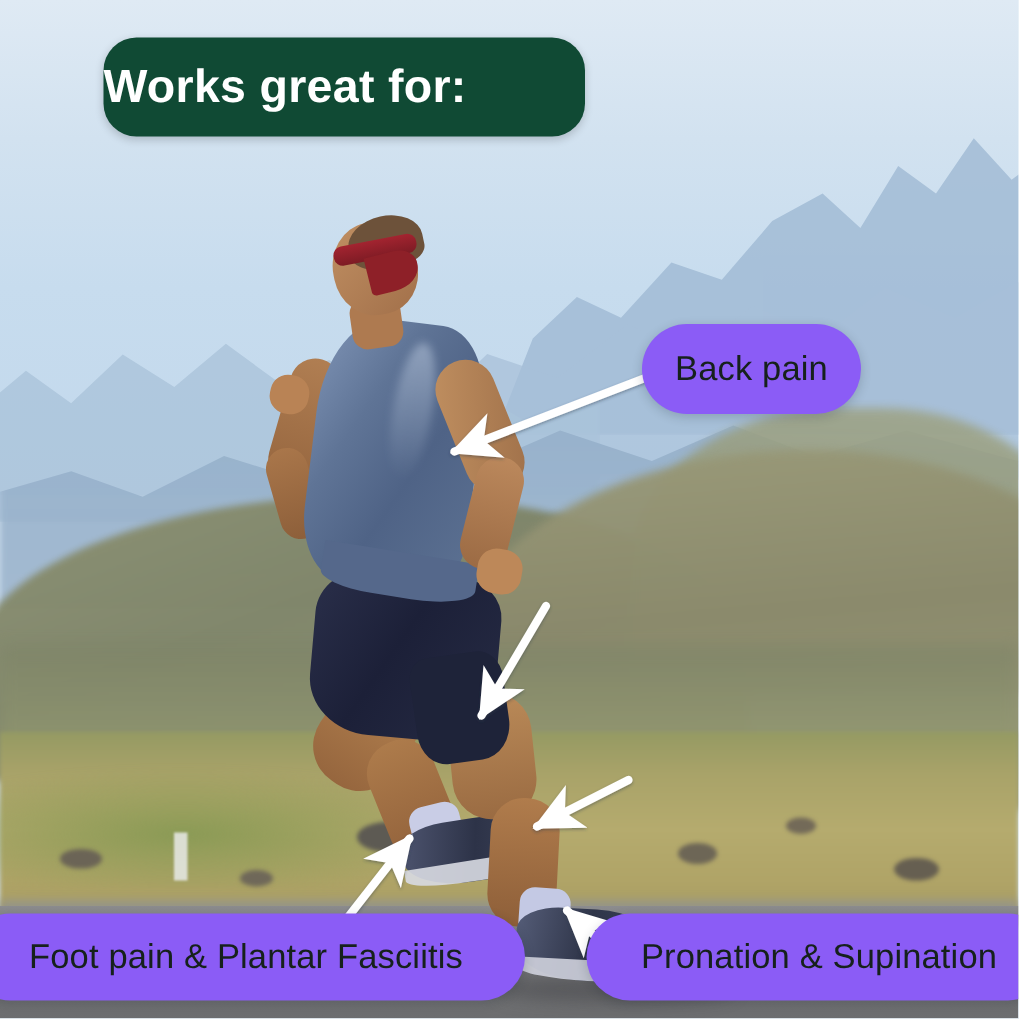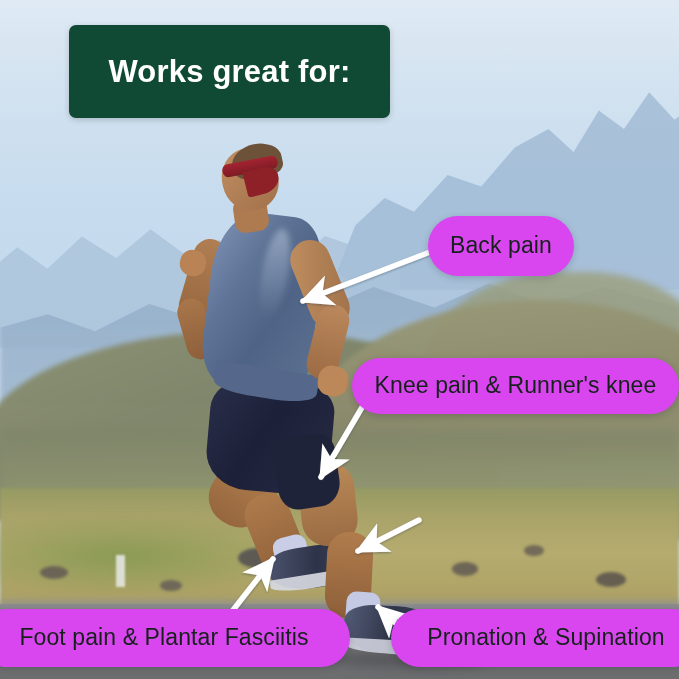--- a/index.html
+++ b/index.html
@@ -239,45 +239,45 @@
     left:330px;top:650px;width:160px;height:18px;
     background:rgba(40,40,45,.35);border-radius:50%;filter:blur(6px);
   }
 
   
   .arrows{position:absolute;inset:0;pointer-events:none;}
 
   
   .pill{
     position:absolute;
-    background:#d946ef;
+    background:#8b5cf6;
     color:#16211c;
     border-radius:999px;
     display:flex;align-items:center;justify-content:center;
     box-shadow:0 2px 7px rgba(20,30,40,.20);
     font-size:23px;
     letter-spacing:.1px;
     line-height:1.28;
     text-align:center;
     white-space:pre-line;
     padding:0 22px;
     box-sizing:border-box;
   }
   #pill-back   {left:428px;top:216px;width:146px;height:60px;}
   #pill-knee   {left:352px;top:358px;width:327px;height:56px;}
   #pill-shin   {left:408px;top:441px;width:268px;height:86px;}
   #pill-foot   {left:-22px;top:609px;width:372px;height:58px;}
   #pill-pron   {left:391px;top:609px;width:310px;height:58px;}
 
   
   #header-badge{
-    position:absolute;left:69px;top:25px;width:321px;height:93px;
+    position:absolute;left:69px;top:25px;width:321px;height:66px;
     background:#104a34;
-    border-radius:7px;
-    display:flex;align-items:center;justify-content:center;
+    border-radius:22px;
+    display:flex;align-items:center;justify-content:flex-start;
     box-shadow:0 2px 6px rgba(0,0,0,.18);
   }
   #header-badge span{
     color:#ffffff;font-size:31px;font-weight:700;letter-spacing:.2px;
   }
 </style>
 </head>
 <body>
 
 <div id="scene">
@@ -363,20 +363,19 @@
       <line x1="413" y1="639" x2="378" y2="607"></line>
     </g>
   </svg>
 
   <div id="header-badge">
     <span>Works great for:</span>
   </div>
 
   <div class="pill" id="pill-back">Back pain</div>
 
-  <div class="pill" id="pill-knee">Knee pain &amp; Runner's knee</div>
 
 
   <div class="pill" id="pill-foot">Foot pain &amp; Plantar Fasciitis</div>
 
   <div class="pill" id="pill-pron">Pronation &amp; Supination</div>
 
 </div>
 
 </body></html>

